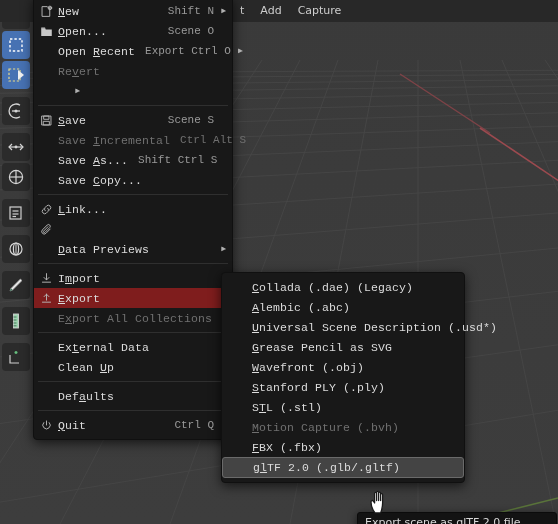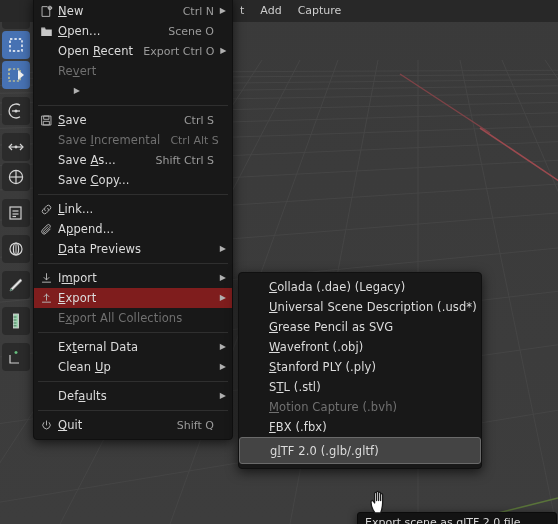--- a/index.html
+++ b/index.html
@@ -77,41 +77,42 @@
     position: absolute;
     background: #181818;
     border: 1px solid #101010;
     border-radius: 4px;
     box-shadow: 0 3px 12px rgba(0,0,0,0.65);
     padding: 4px 0;
     z-index: 50;
     box-sizing: border-box;
   }
   #file-menu  { left: 33px;  top: -4px;  width: 200px; }
-  #export-menu{ left: 238px; top: 272px; width: 244px; }
+  #export-menu{ left: 221px; top: 272px; width: 244px; }
 
   .menu-item {
     position: relative;
     height: 20px;
     display: flex;
     align-items: center;
     color: #e5e5e5;
     font-size: 11.5px;
     padding: 0 6px 0 0;
     box-sizing: border-box;
     white-space: nowrap;
+    font-family: Liberation Mono, monospace;
   }
   .menu-item.hl {
     background: #7f1d1d;
   }
   #export-menu .menu-item.hl {
     background: #444444;
     border: 1px solid #6a6a6a;
     border-radius: 3px;
-    height: 27px;
+    height: 21px;
   }
   .menu-item.disabled .mi-label,
   .menu-item.disabled .mi-short { color: #707070; }
   .mi-icon {
     width: 24px;
     min-width: 24px;
     display: flex;
     align-items: center;
     justify-content: center;
     color: #b6b6b6;
@@ -341,21 +342,21 @@
   <div id="file-menu" class="menu">
       <div class="menu-item">
         <span class="mi-icon">
           <svg width="13" height="13" viewBox="0 0 16 16" fill="none" stroke="#b8b8b8" stroke-width="1.15" stroke-linecap="round" stroke-linejoin="round">
             <path d="M3 2 h6 l3 3 v9 h-9 z"></path>
             <circle cx="12.2" cy="3.6" r="2.2"></circle>
             <path d="M12.2 2.4 v2.4 M11 3.6 h2.4"></path>
           </svg>
         </span>
         <span class="mi-label"><u>N</u>ew</span>
-        <span class="mi-short">Ctrl N</span>
+        <span class="mi-short">Shift N</span>
         <span class="mi-arrow">▶</span>
       </div>
       <div class="menu-item">
         <span class="mi-icon">
           <svg width="13" height="13" viewBox="0 0 16 16">
             <path d="M1.5 4 h4.5 l1.2 1.4 h7.3 v8 h-13 z" fill="#c8c8c8"></path>
             <path d="M1.5 3 h4.5 l1 1.2 h-5.5 z" fill="#c8c8c8"></path>
           </svg>
         </span>
         <span class="mi-label"><u>O</u>pen...</span>
@@ -382,21 +383,21 @@
       <div class="menu-sep"></div>
       <div class="menu-item">
         <span class="mi-icon">
           <svg width="13" height="13" viewBox="0 0 16 16" fill="none" stroke="#b8b8b8" stroke-width="1.15" stroke-linecap="round" stroke-linejoin="round">
             <rect x="2.5" y="2.5" width="11" height="11"></rect>
             <rect x="5" y="2.5" width="6" height="4"></rect>
             <rect x="4.5" y="9" width="7" height="4.5"></rect>
           </svg>
         </span>
         <span class="mi-label"><u>S</u>ave</span>
-        <span class="mi-short">Ctrl S</span>
+        <span class="mi-short">Scene S</span>
         <span class="mi-arrow"></span>
       </div>
       <div class="menu-item disabled">
         <span class="mi-icon"></span>
         <span class="mi-label">Save <u>I</u>ncremental</span>
         <span class="mi-short">Ctrl Alt S</span>
         <span class="mi-arrow"></span>
       </div>
       <div class="menu-item">
         <span class="mi-icon"></span>
@@ -421,21 +422,20 @@
         <span class="mi-label"><u>L</u>ink...</span>
         <span class="mi-short"></span>
         <span class="mi-arrow"></span>
       </div>
       <div class="menu-item">
         <span class="mi-icon">
           <svg width="13" height="13" viewBox="0 0 16 16" fill="none" stroke="#b8b8b8" stroke-width="1.15" stroke-linecap="round" stroke-linejoin="round">
             <path d="M12.5 7.5 l-5.2 5.2 a3 3 0 0 1-4.3-4.3 l6-6 a2.2 2.2 0 0 1 3.1 3.1 l-6 6 a1.1 1.1 0 0 1-1.6-1.6 l5.3-5.3"></path>
           </svg>
         </span>
-        <span class="mi-label">A<u>p</u>pend...</span>
         <span class="mi-short"></span>
         <span class="mi-arrow"></span>
       </div>
       <div class="menu-item">
         <span class="mi-icon"></span>
         <span class="mi-label"><u>D</u>ata Previews</span>
         <span class="mi-short"></span>
         <span class="mi-arrow">▶</span>
       </div>
       <div class="menu-sep"></div>
@@ -491,28 +491,31 @@
       </div>
       <div class="menu-sep"></div>
       <div class="menu-item">
         <span class="mi-icon">
           <svg width="13" height="13" viewBox="0 0 16 16" fill="none" stroke="#b8b8b8" stroke-width="1.15" stroke-linecap="round" stroke-linejoin="round">
             <path d="M8 2.4 v5"></path>
             <path d="M4.6 4.4 a4.6 4.6 0 1 0 6.8 0"></path>
           </svg>
         </span>
         <span class="mi-label"><u>Q</u>uit</span>
-        <span class="mi-short">Shift Q</span>
+        <span class="mi-short">Ctrl Q</span>
         <span class="mi-arrow"></span>
       </div>
     </div>
 
   <div id="export-menu" class="menu">
       <div class="menu-item">
         <span class="mi-label"><u>C</u>ollada (.dae) (Legacy)</span>
+      </div>
+      <div class="menu-item">
+        <span class="mi-label"><u>A</u>lembic (.abc)</span>
       </div>
       <div class="menu-item">
         <span class="mi-label"><u>U</u>niversal Scene Description (.usd*)</span>
       </div>
       <div class="menu-item">
         <span class="mi-label"><u>G</u>rease Pencil as SVG</span>
       </div>
       <div class="menu-item">
         <span class="mi-label"><u>W</u>avefront (.obj)</span>
       </div>

